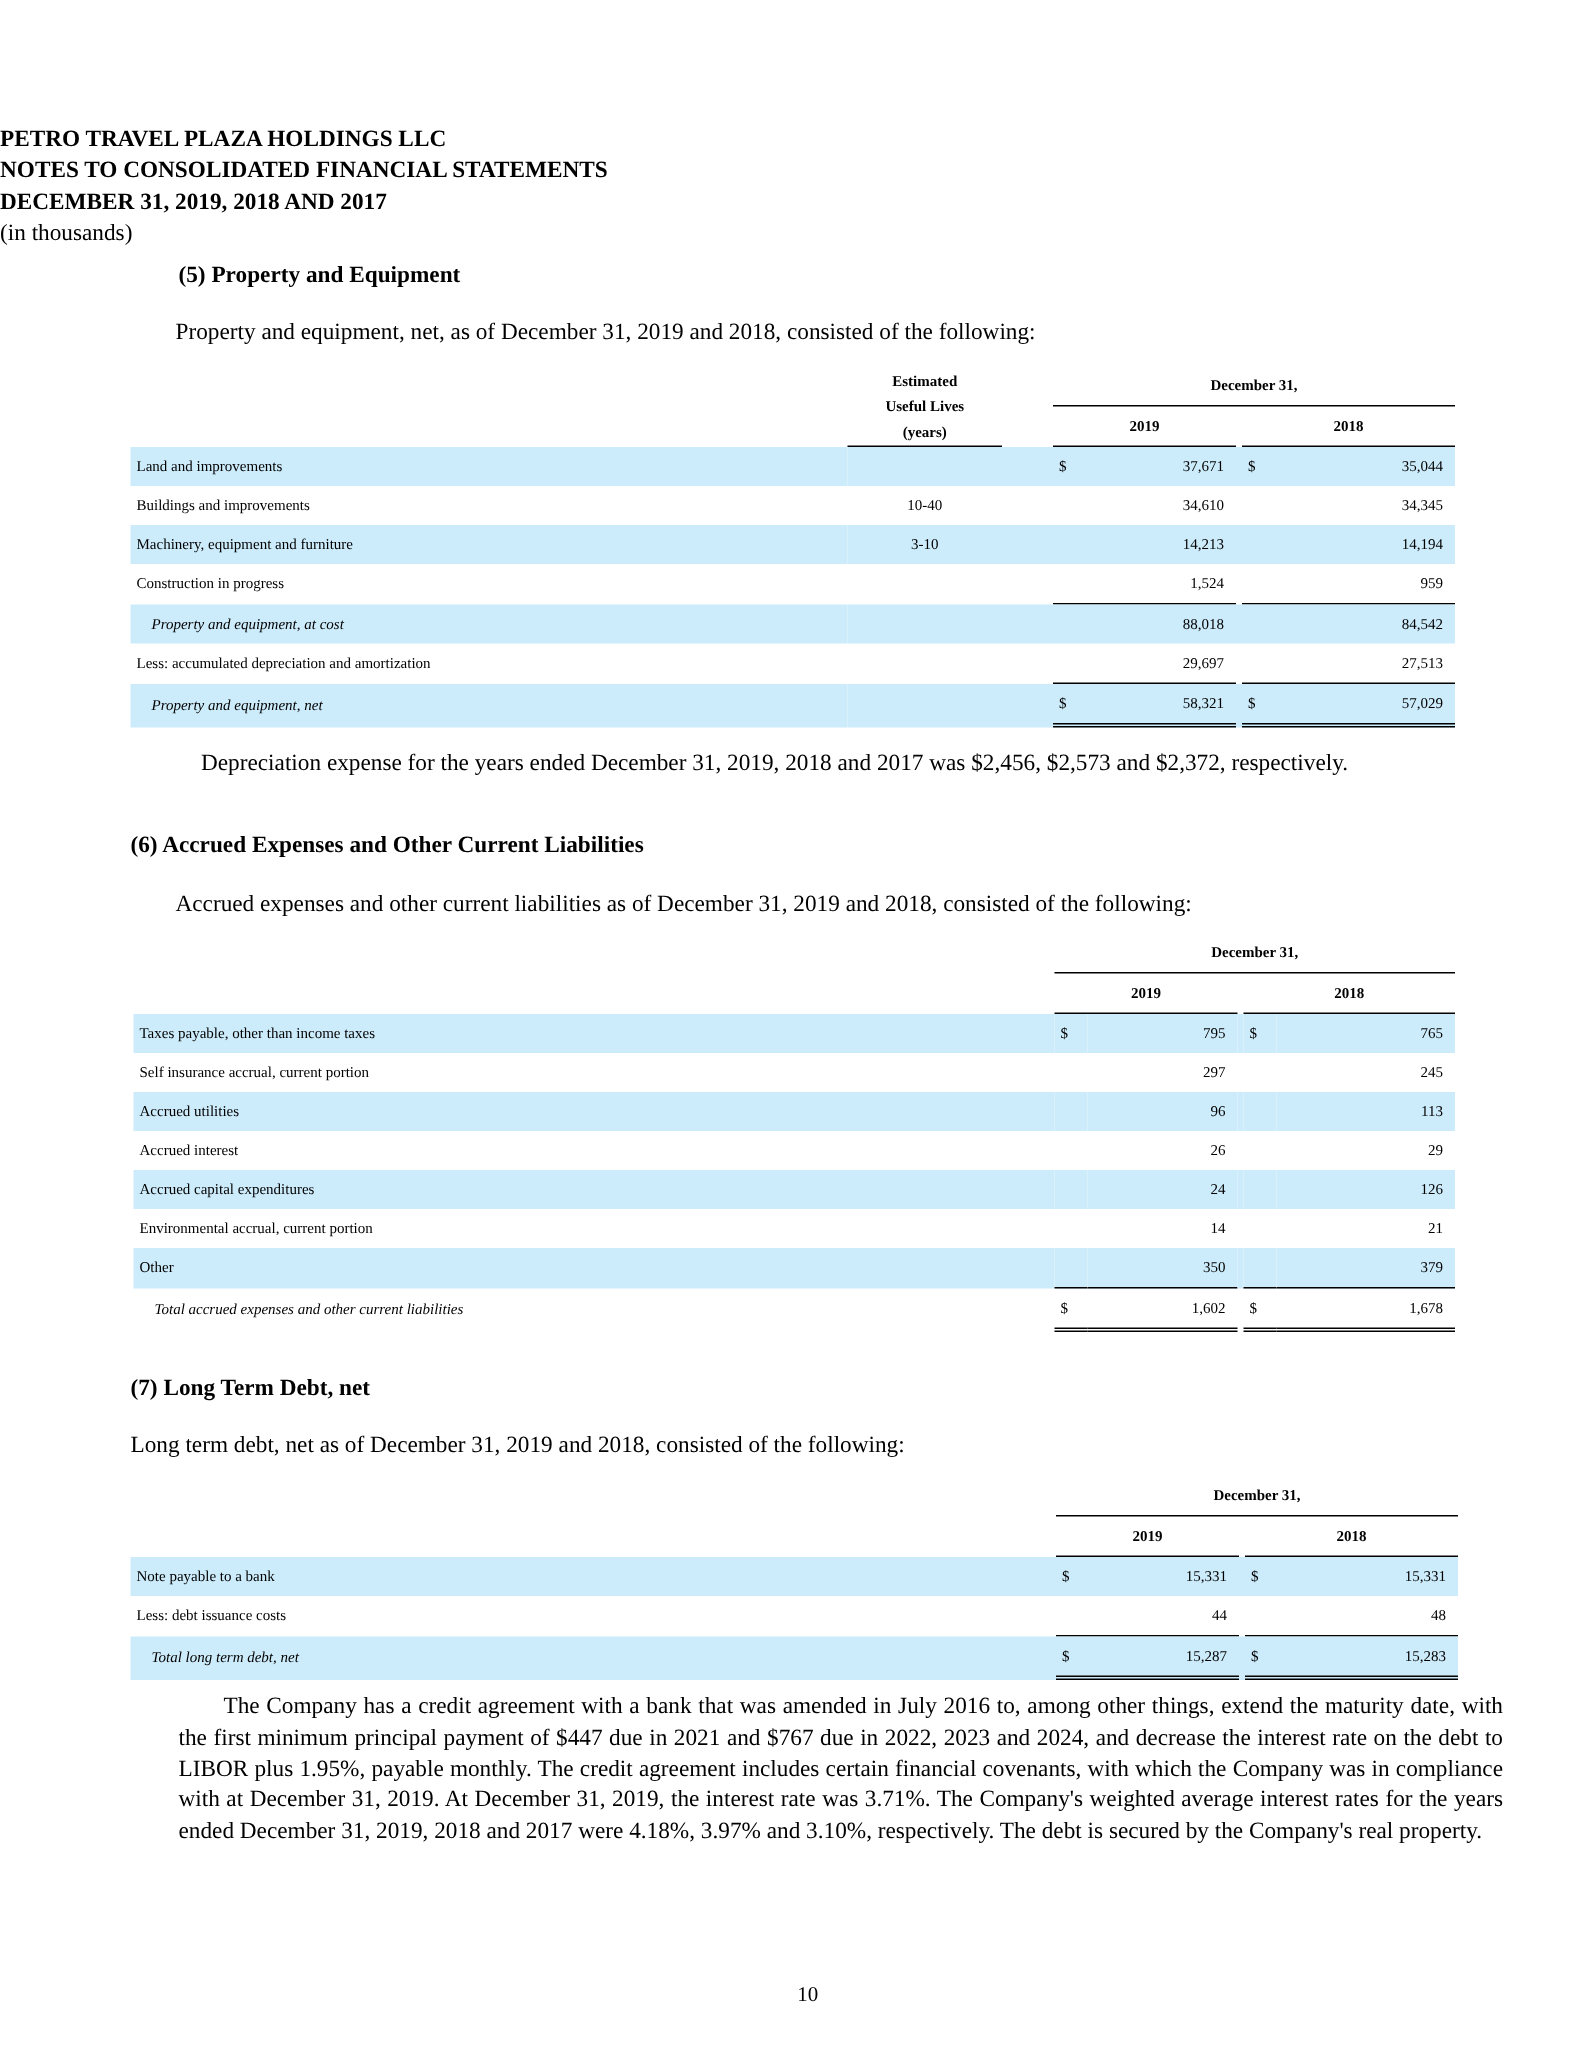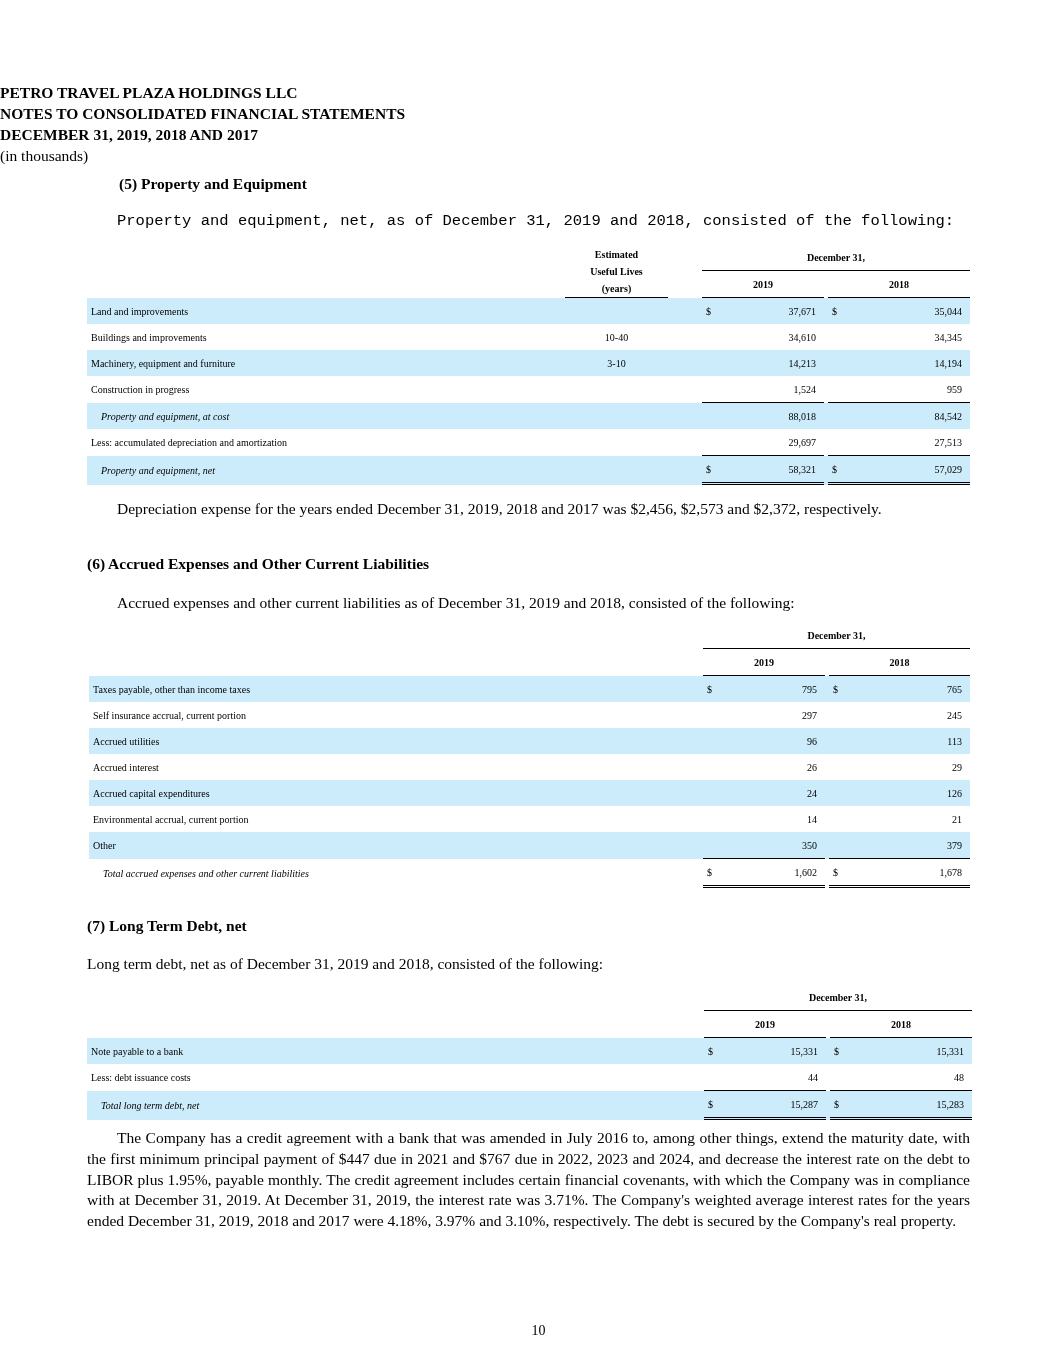--- a/index.html
+++ b/index.html
@@ -6,21 +6,21 @@
   body {
     width: 1055px; height: 1365px; position: relative; overflow: hidden;
     font-family: "Liberation Serif", "DejaVu Serif", serif;
     color: #000; font-size: 16px;
   }
   .hdr { text-align: left; font-weight: bold; font-size: 15.5px; line-height: 21px; }
   .hdr-sub { font-size: 15.5px; line-height: 21px; }
   .abs { position: absolute; }
   .sec-title { font-weight: bold; font-size: 15.5px; }
   .para { font-size: 15.5px; line-height: 21px; }
-  .indent { text-indent: 30px; }
+  .indent { text-indent: 30px; margin-left: 32px; }
   .justify { text-align: justify; }
 
   table.fin { border-collapse: separate; border-spacing: 0; position: absolute; font-size: 10px; }
   table.fin td { height: 26px; padding: 0; vertical-align: middle; white-space: nowrap; }
   .hl td { background: #cdecfb; }
   .lbl { padding-left: 4px !important; }
   .lbl.sub { padding-left: 14px !important; font-style: italic; }
   .cur { text-align: left; padding-left: 4px !important; }
   .num { text-align: right; padding-right: 8px !important; }
   .mid { text-align: center; }
@@ -34,21 +34,21 @@
 <body>
 
 <div class="abs" style="left:0;top:82px;width:1055px;">
   <div class="hdr">PETRO TRAVEL PLAZA HOLDINGS LLC</div>
   <div class="hdr">NOTES TO CONSOLIDATED FINANCIAL STATEMENTS</div>
   <div class="hdr">DECEMBER 31, 2019, 2018 AND 2017</div>
   <div class="hdr-sub">(in thousands)</div>
 </div>
 
 <div class="abs sec-title" style="left:87px;top:175px;margin-left:32px;">(5)  Property and Equipment</div>
-<div class="abs para" style="left:117px;top:211px;font-family:Liberation Mono, monospace;">Property and equipment, net, as of December 31, 2019 and 2018, consisted of the following:</div>
+<div class="abs para" style="left:117px;top:211px;">Property and equipment, net, as of December 31, 2019 and 2018, consisted of the following:</div>
 
 <table class="fin" style="left:87px;top:244px;width:883px;">
   <colgroup>
     <col style="width:478px">
       <col style="width:103px">
       <col style="width:34px">
     <col style="width:22px">
       <col style="width:100px">
       <col style="width:4px">
     <col style="width:22px">
@@ -138,21 +138,21 @@
         <td></td>
     <td class="cur dbl">$</td>
         <td class="num dbl">58,321</td>
         <td></td>
     <td class="cur dbl">$</td>
         <td class="num dbl">57,029</td>
   </tr>
 </tbody>
   </table>
 
-<div class="abs para" style="left:117px;top:498px;">Depreciation expense for the years ended December 31, 2019, 2018 and 2017 was $2,456, $2,573 and $2,372, respectively.</div>
+<div class="abs para" style="left:134px;top:498px;">Depreciation expense for the years ended December 31, 2019, 2018 and 2017 was $2,456, $2,573 and $2,372, respectively.</div>
 
 <div class="abs sec-title" style="left:87px;top:555px;">(6)   Accrued Expenses and Other Current Liabilities</div>
 <div class="abs para" style="left:117px;top:592px;">Accrued expenses and other current liabilities as of December 31, 2019 and 2018, consisted of the following:</div>
 
 <table class="fin" style="left:89px;top:622px;width:881px;">
   <colgroup>
     <col style="width:614px">
       <col style="width:22px">
       <col style="width:100px">
     <col style="width:4px">

